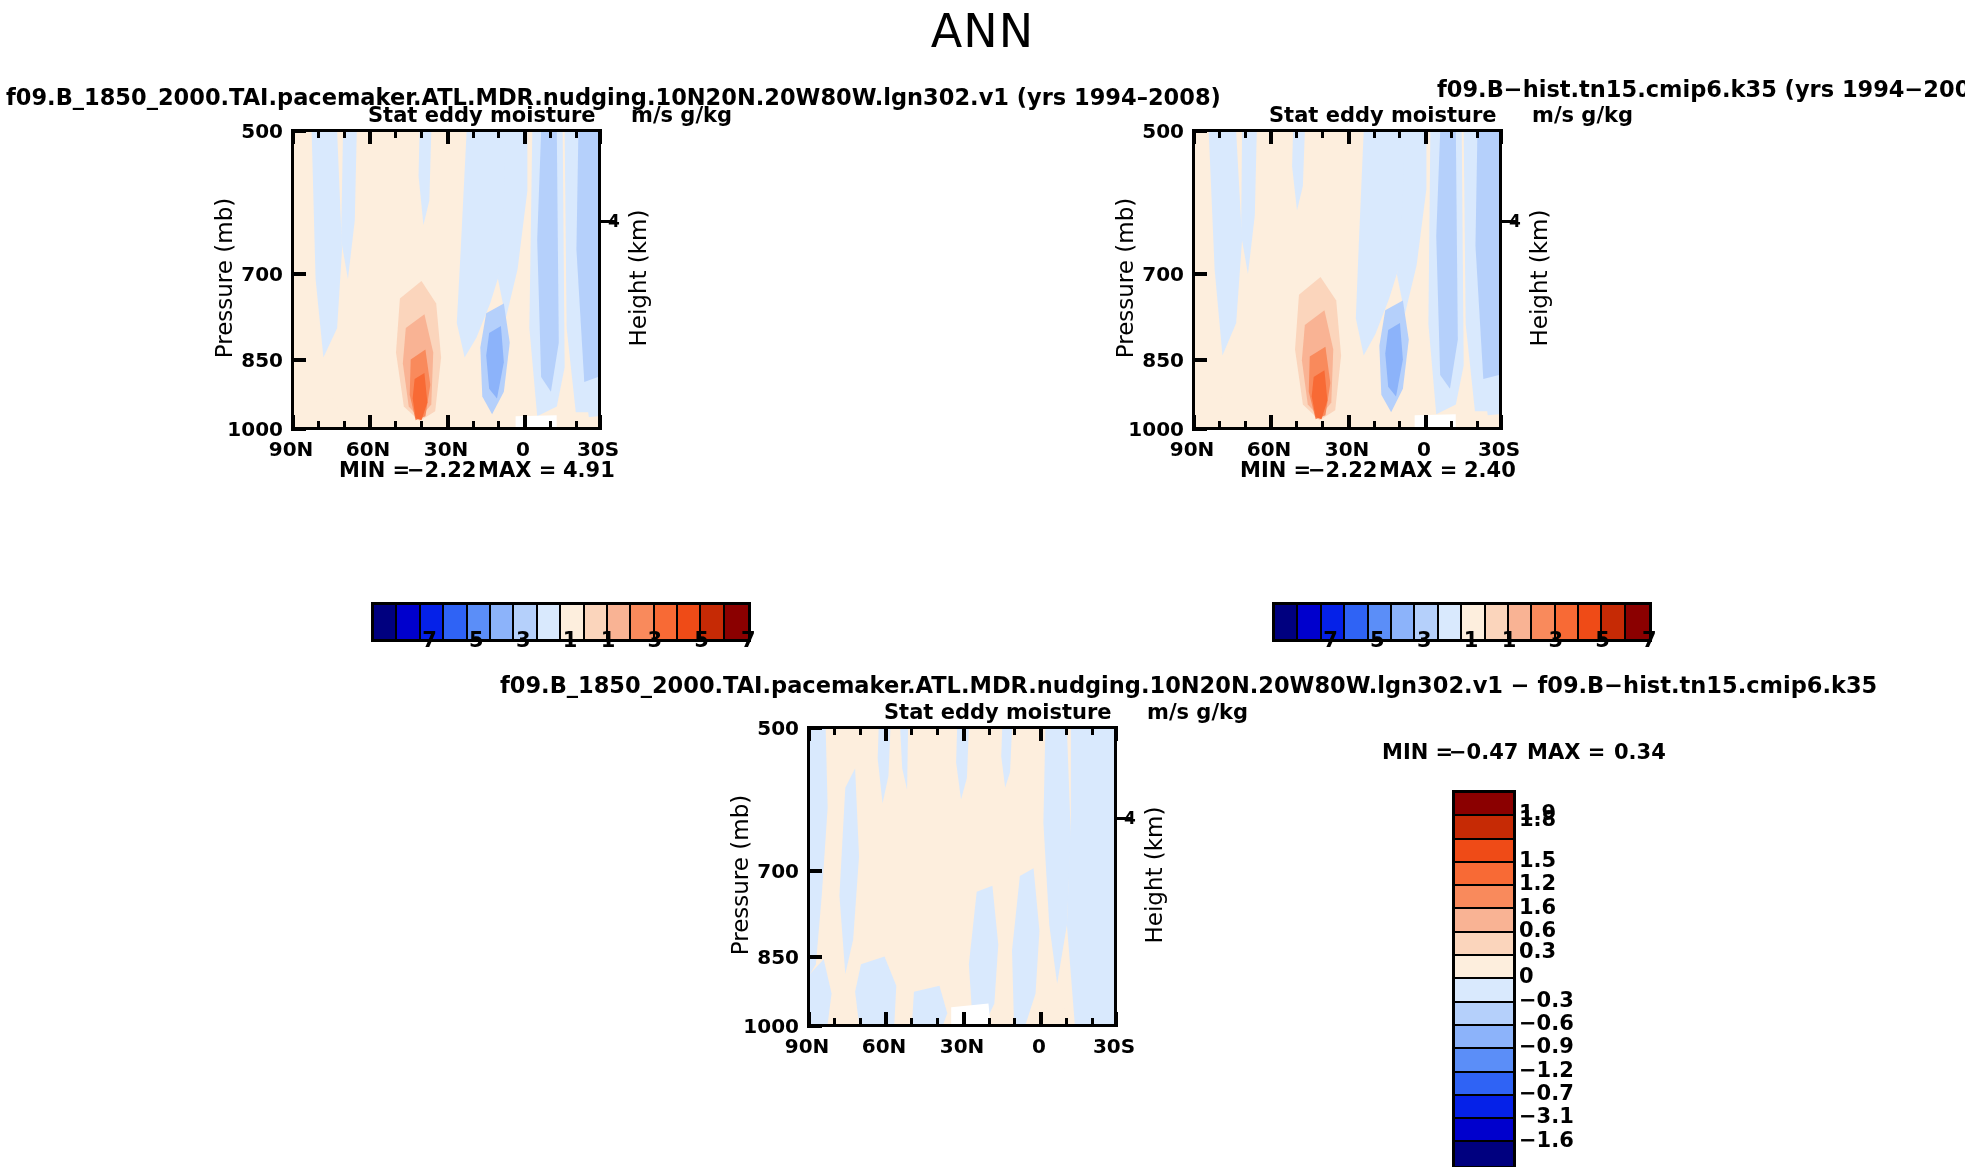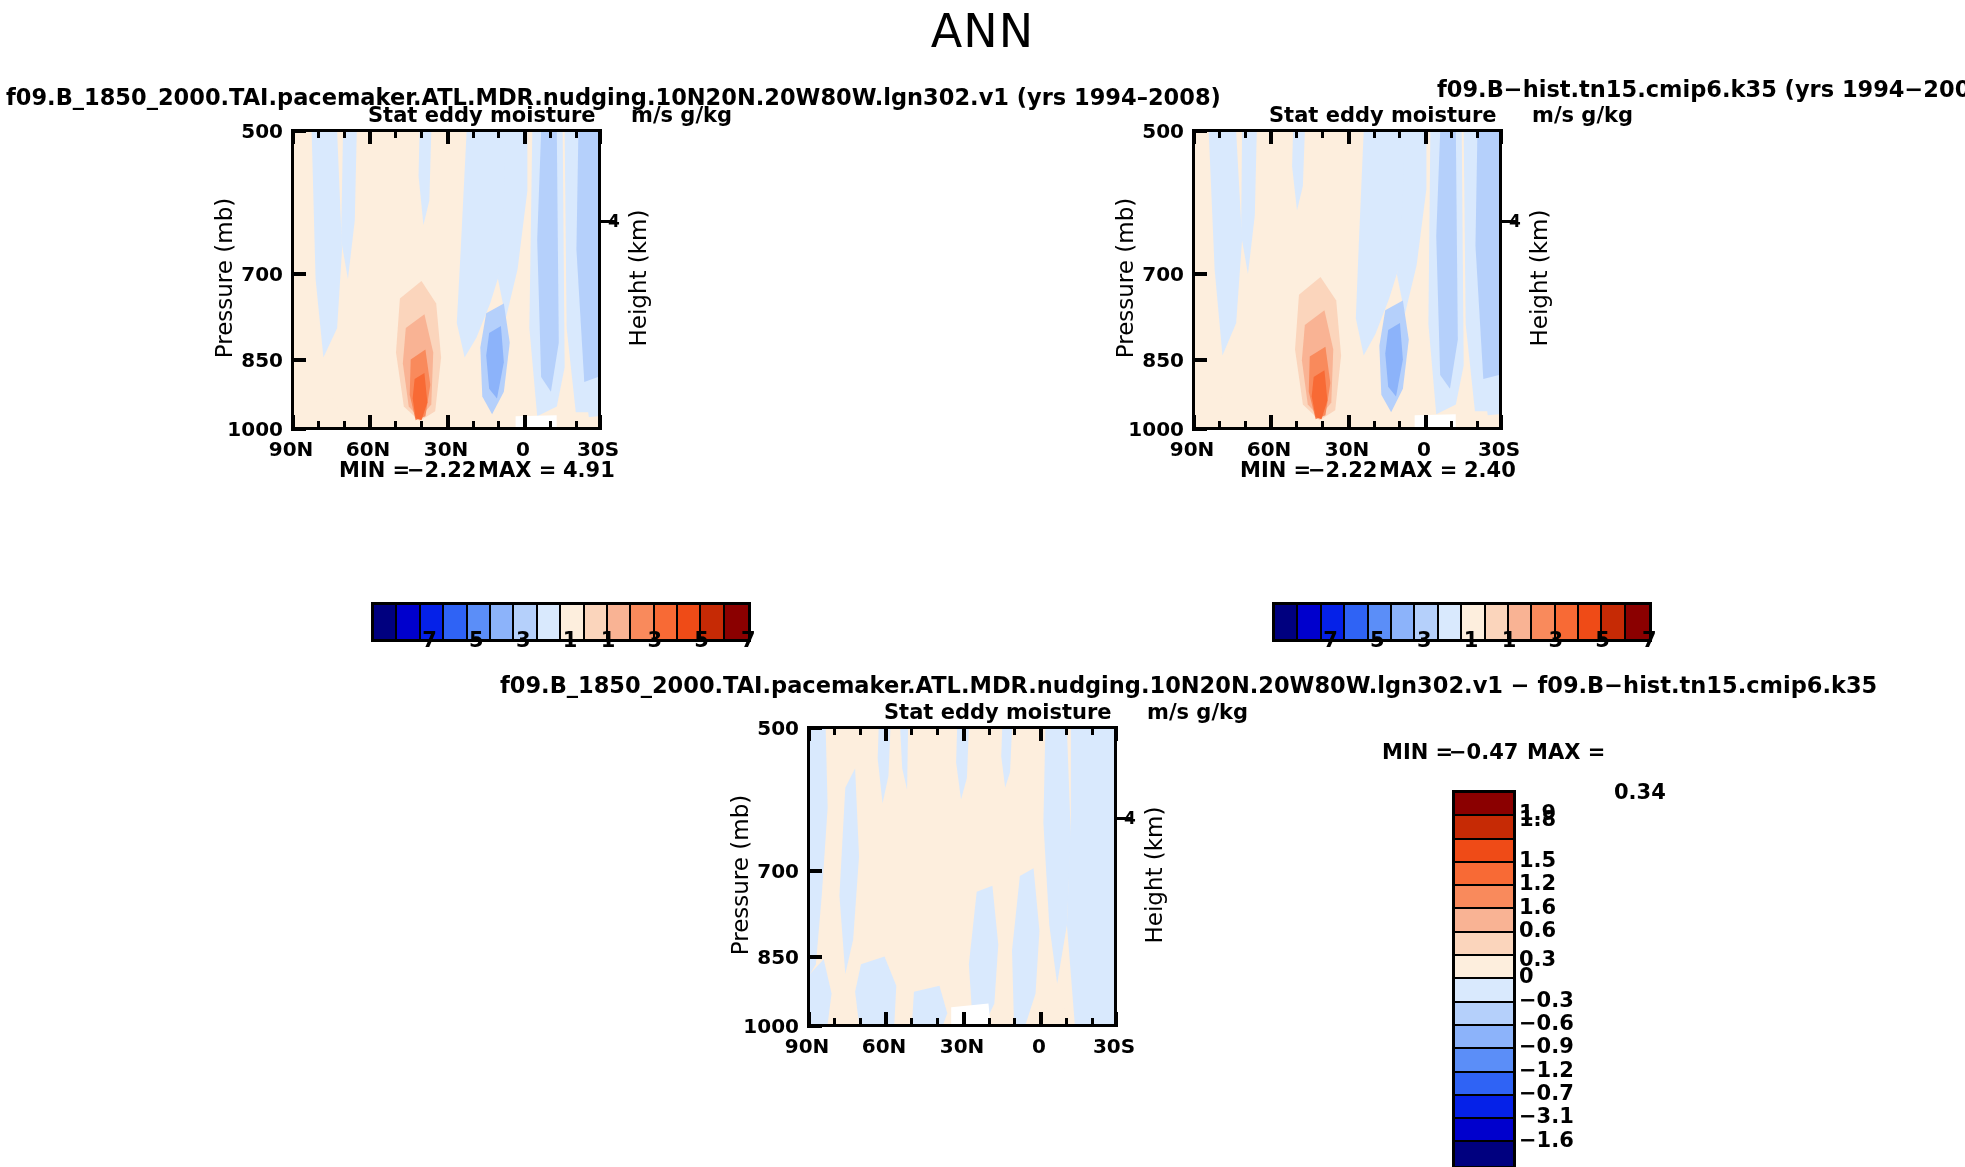--- a/index.html
+++ b/index.html
@@ -352,21 +352,21 @@
 <div class="xlab" style="left:962px;top:1034px;">30N</div>
 <div class="xlab" style="left:1039px;top:1034px;">0</div>
 <div class="xlab" style="left:1114px;top:1034px;">30S</div>
 <div class="axis-name rot" style="left:655px;top:862px;width:170px;text-align:center;">Pressure (mb)</div>
 <div class="axis-name rot" style="left:1069px;top:862px;width:170px;text-align:center;">Height (km)</div>
 <div class="ht-dash" style="left:1117px;top:817px;"></div>
 <div class="ht-mark" style="left:1124px;top:808px;">4</div>
 <div class="minmax" style="left:1382px;top:740px;">MIN =</div>
 <div class="minmax" style="left:1449px;top:740px;">−0.47</div>
 <div class="minmax" style="left:1527px;top:740px;">MAX =</div>
-<div class="minmax" style="left:1614px;top:740px;margin-top:40px;">0.34</div>
+<div class="minmax" style="left:1614px;top:740px;">0.34</div>
 
 <div class="cbar-v" id="cbarV" style="left:1452px;top:790px;">
     <div class="cell" style="background: rgb(139, 0, 0);"></div>
     <div class="cell" style="background: rgb(198, 42, 5);"></div>
     <div class="cell" style="background: rgb(239, 75, 23);"></div>
     <div class="cell" style="background: rgb(248, 106, 53);"></div>
     <div class="cell" style="background: rgb(249, 138, 92);"></div>
     <div class="cell" style="background: rgb(249, 179, 148);"></div>
     <div class="cell" style="background: rgb(251, 213, 188);"></div>
     <div class="cell" style="background: rgb(253, 238, 221);"></div>
@@ -379,21 +379,21 @@
     <div class="cell" style="background: rgb(0, 0, 205);"></div>
     <div class="cell" style="background: rgb(0, 0, 127);"></div>
   </div>
 <div class="cbar-v-labels" id="cbarVlab" style="left:1519px;top:790px;">
     <span style="top: 23.3px;">1.9</span>
     <span style="top: 29px;">1.8</span>
     <span style="top: 69.9px;">1.5</span>
     <span style="top: 93.2px;">1.2</span>
     <span style="top: 116.5px;">1.6</span>
     <span style="top: 139.8px;">0.6</span>
-    <span style="top: 169px; text-align: center;">0.3</span>
+    <span style="top: 161px; text-align: center;">0.3</span>
     <span style="top: 186.4px;">0</span>
     <span style="top: 209.7px;">−0.3</span>
     <span style="top: 233px;">−0.6</span>
     <span style="top: 256.3px;">−0.9</span>
     <span style="top: 279.6px;">−1.2</span>
     <span style="top: 302.9px;">−0.7</span>
     <span style="top: 326.2px;">−3.1</span>
     <span style="top: 349.5px;">−1.6</span>
   </div>
 

